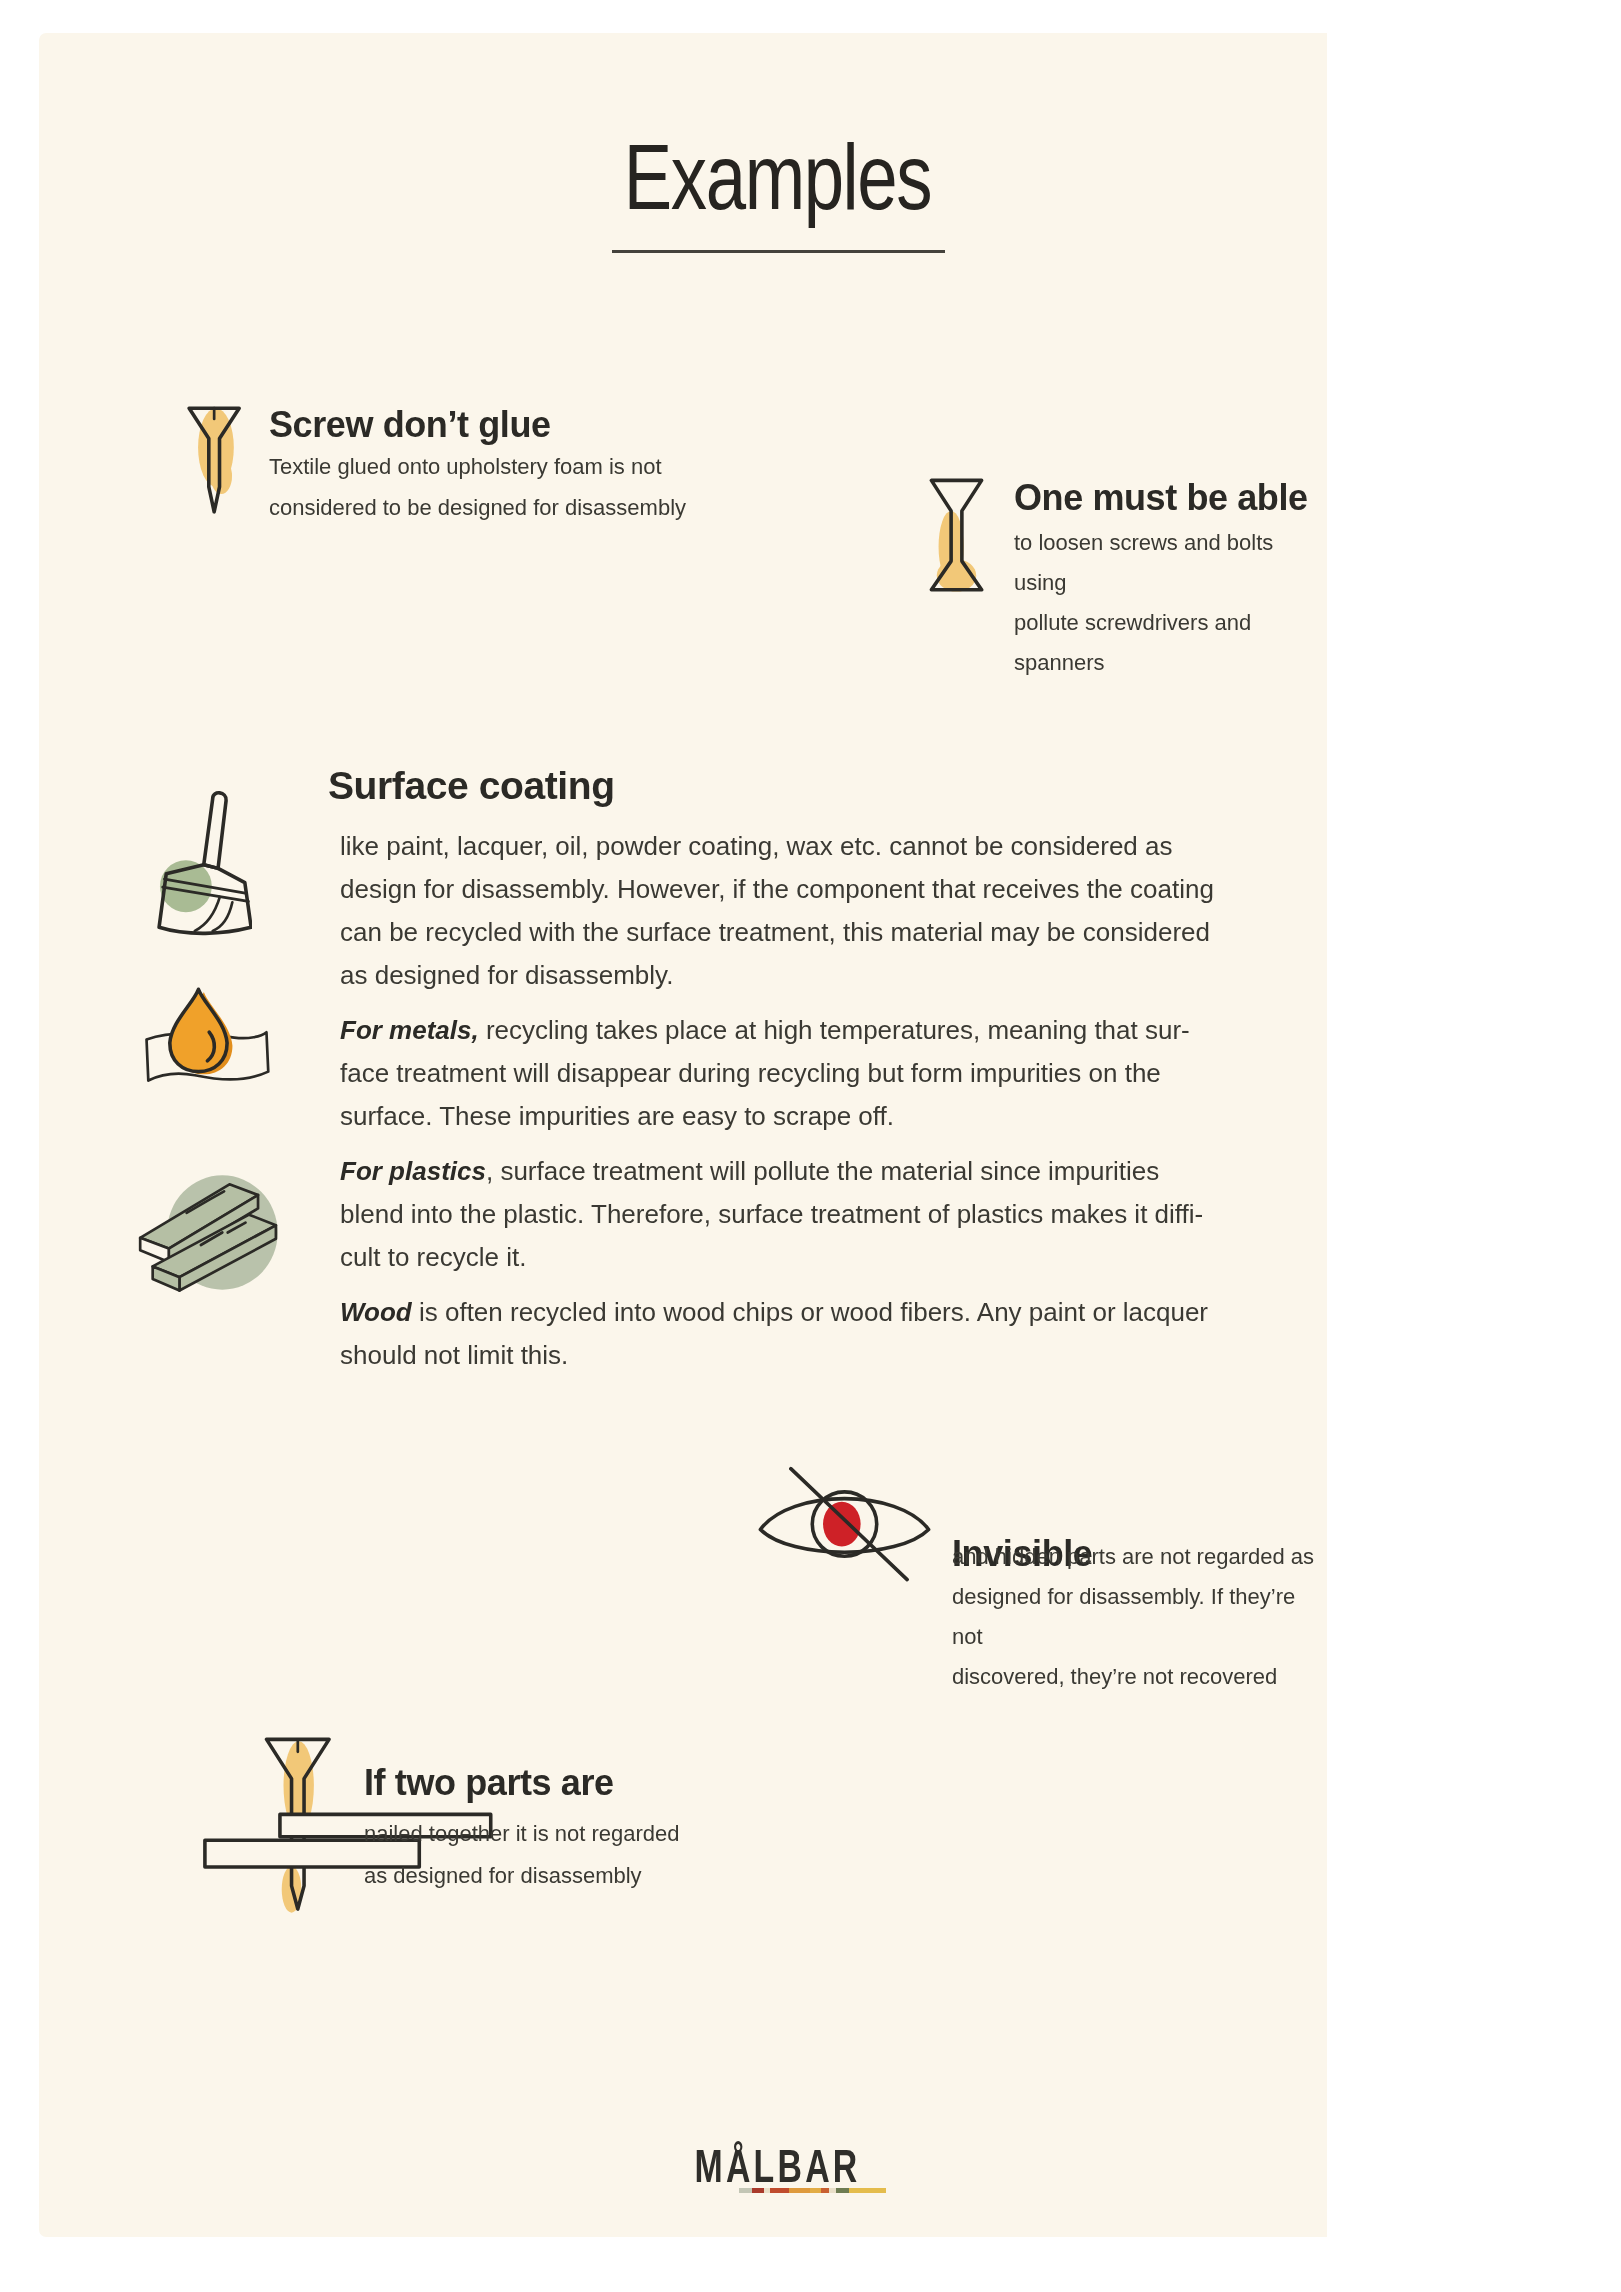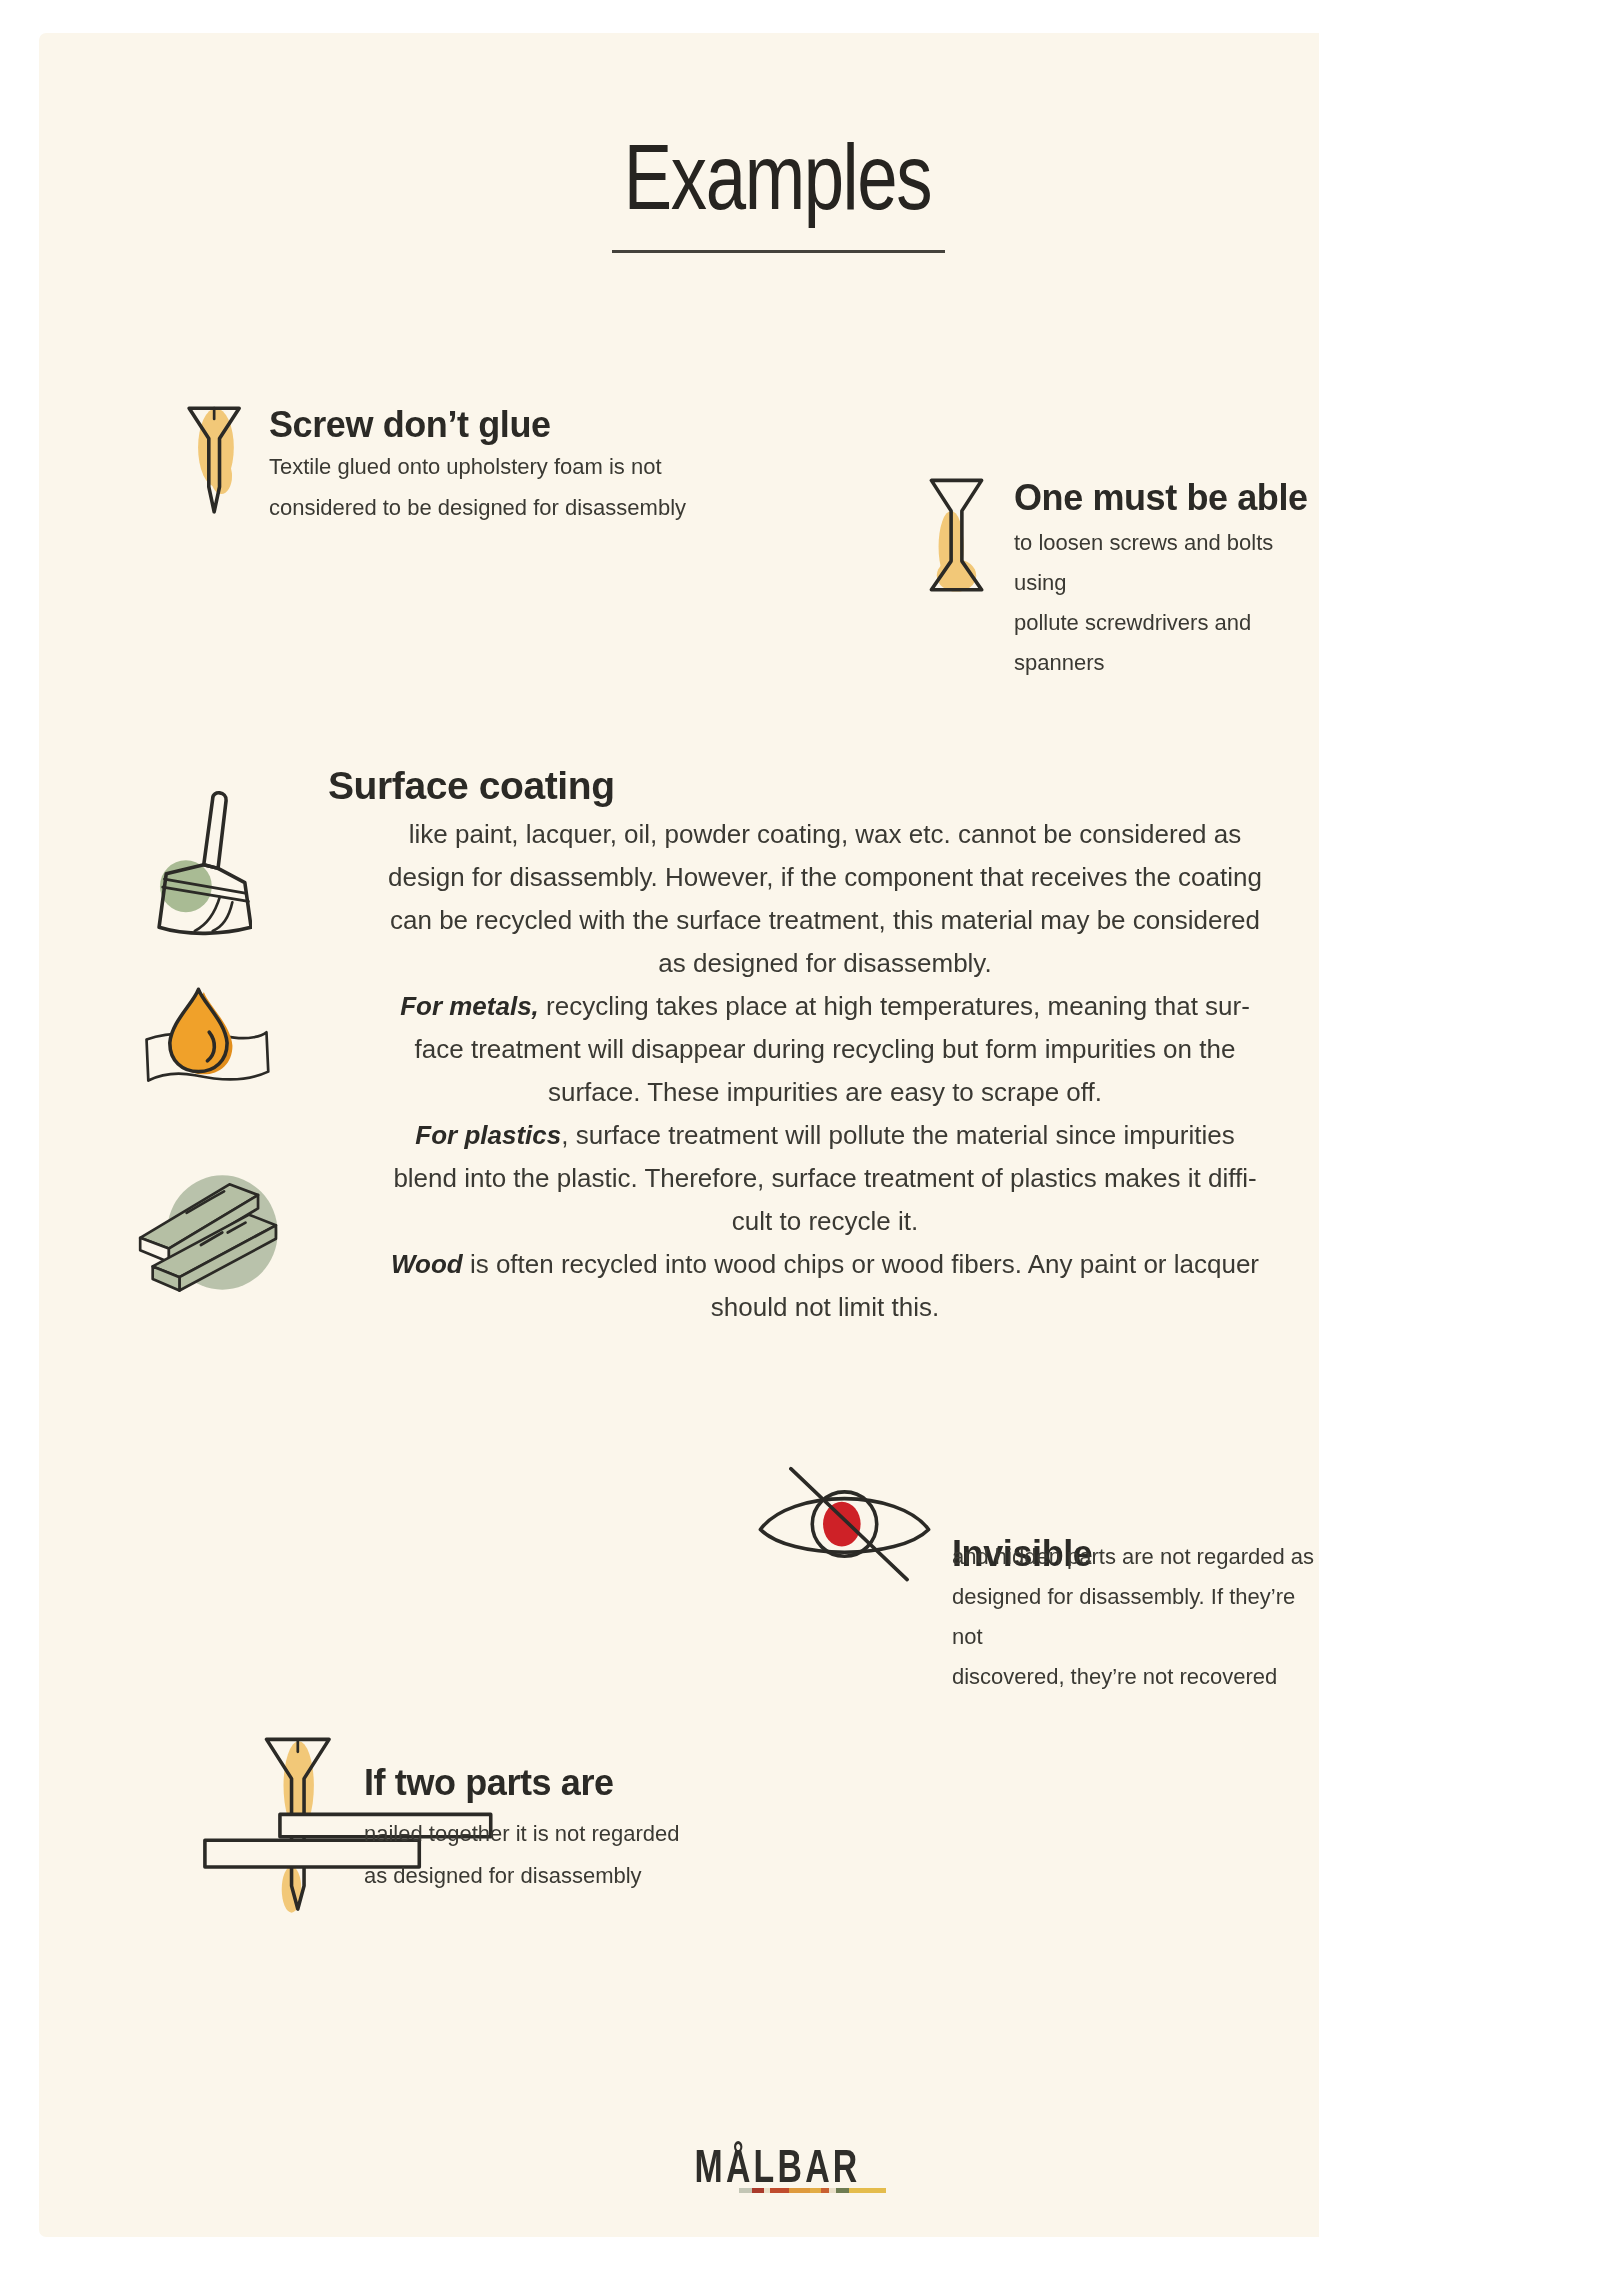--- a/index.html
+++ b/index.html
@@ -9,33 +9,33 @@
     --body_text:#3A3933;
     --yellow:#F2C878;
     --orange:#F0A12A;
     --orange_shadow:#E28E1C;
     --sage:#A9BB94;
     --sage_fill:#B5BFA4;
     --red:#CE2127;
   }
   html,body{margin:0;padding:0;}
   body{background:var(--background);font-family:"Liberation Sans","DejaVu Sans",sans-serif;}
-  .page{position:relative;width:1319px;height:2293px;background:var(--background);overflow:hidden;}
+  .page{position:relative;width:1319px;height:2293px;background:var(--background);overflow:hidden;padding-left:8px;}
   .panel{position:absolute;left:39px;top:33px;width:1531px;height:2204px;background:var(--panel);border-radius:7.2px;}
   .abs{position:absolute;}
   .title{left:0;top:131px;width:1555px;text-align:center;font-size:93px;line-height:93px;font-weight:400;letter-spacing:-1.8px;color:#262420;transform:scaleX(0.78);}
   .divider{left:612px;top:250px;width:333px;height:2.7px;background:#44423C;}
   .h2{font-size:36px;line-height:43px;font-weight:700;letter-spacing:-0.4px;color:var(--ink);white-space:pre-line;}
   .h2big{font-size:39px;line-height:45px;}
   .body-text{font-size:22px;color:var(--body_text);white-space:pre-line;}
   .lh46{line-height:41px;}
   .lh45{line-height:40px;}
   .lh47{line-height:42px;}
   .surface-body{width:994px;font-size:26px;line-height:43px;color:var(--body_text);}
-  .surface-body p{margin:0;text-align:center;}
+  .surface-body p{margin:12px;}
   .surface-body b{color:var(--ink);font-style:italic;}
   .pre{white-space:pre-line;}
   .logo{left:0;top:2142px;width:1555px;text-align:center;font-size:47px;line-height:47px;font-weight:700;letter-spacing:4.5px;color:#2F2E2A;transform:scaleX(0.72);}
   .logo-underline{left:739px;top:2188px;width:147px;height:4.5px;}
   svg .ln{fill:none;stroke:var(--ink);stroke-width:4;stroke-linejoin:round;stroke-linecap:round;}
   svg .thin{stroke-width:3;}
 </style>
 </head>
 <body>
 

